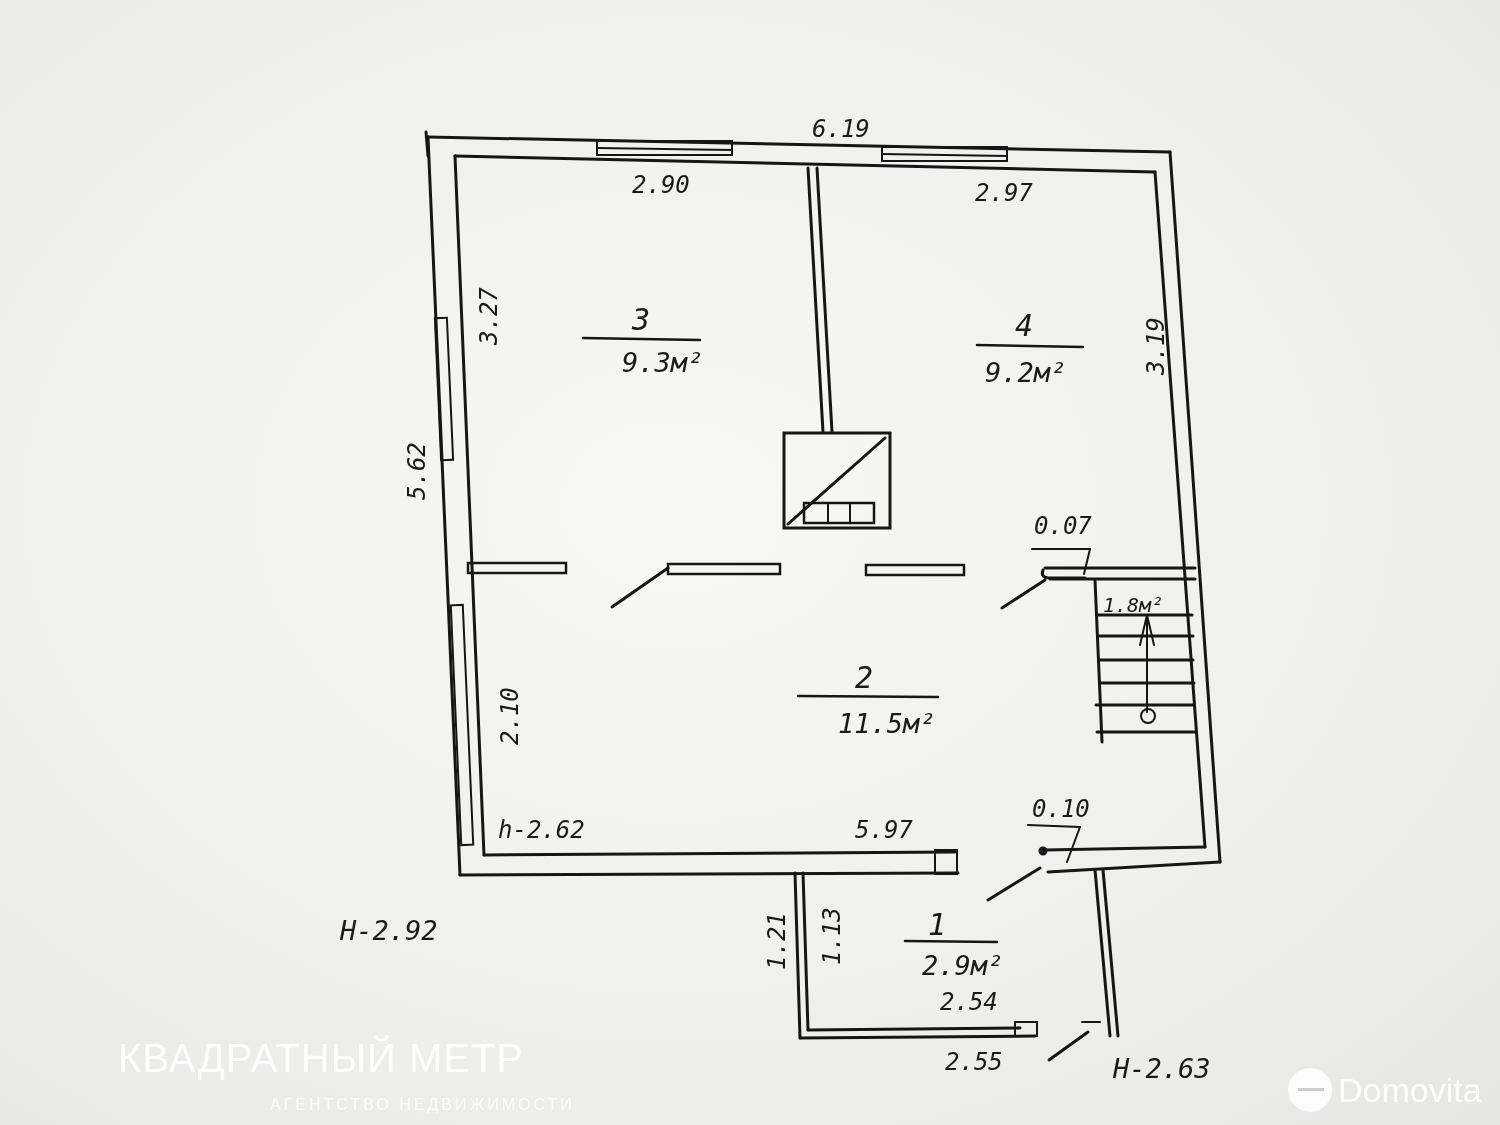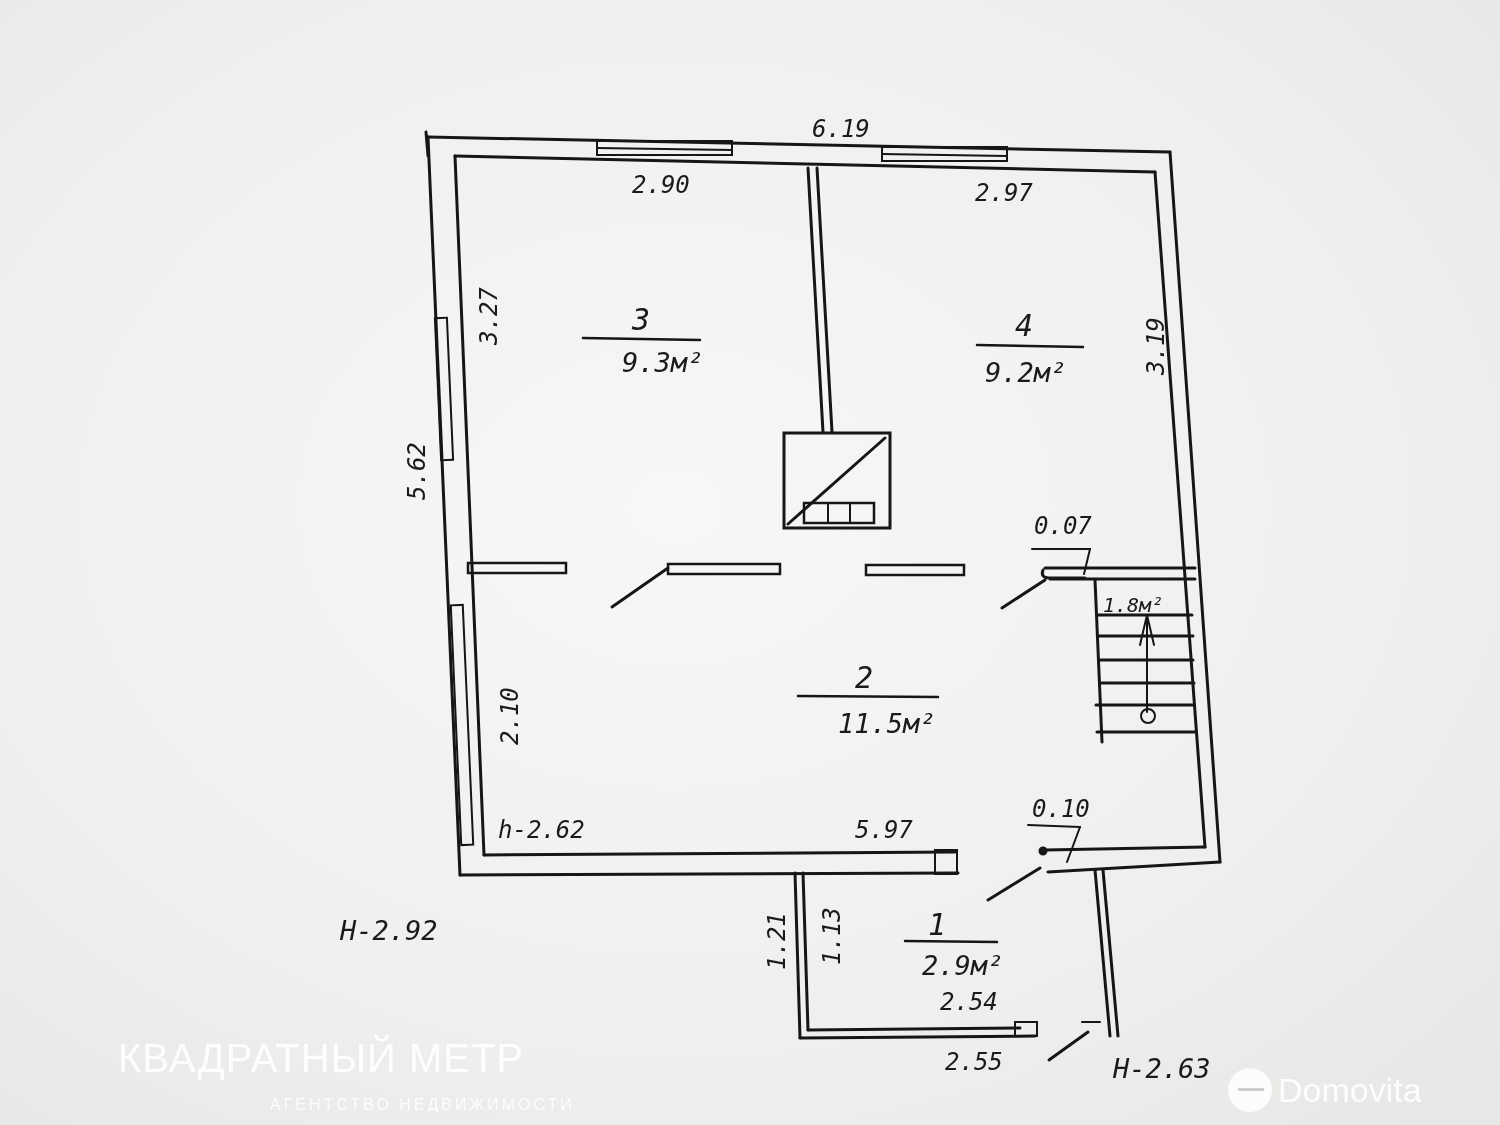--- a/index.html
+++ b/index.html
@@ -28,21 +28,21 @@
       font-size: 40px; letter-spacing: 1px;
       color: rgba(255,255,255,0.9);
     }
     .wm-sub {
       position: absolute; left: 270px; top: 1096px;
       font-family: "Liberation Sans", sans-serif;
       font-size: 16px; letter-spacing: 3px;
       color: rgba(255,255,255,0.85);
     }
     .wm-domovita {
-      position: absolute; left: 1228px; top: 1068px;
+      position: absolute; left: 1288px; top: 1068px;
       display: flex; align-items: center; gap: 6px;
       color: rgba(255,255,255,0.9);
       font-family: "Liberation Sans", sans-serif;
       font-size: 34px;
     }
     .wm-logo {
       width: 44px; height: 44px; border-radius: 50%;
       background: rgba(255,255,255,0.85);
       position: relative;
     }

